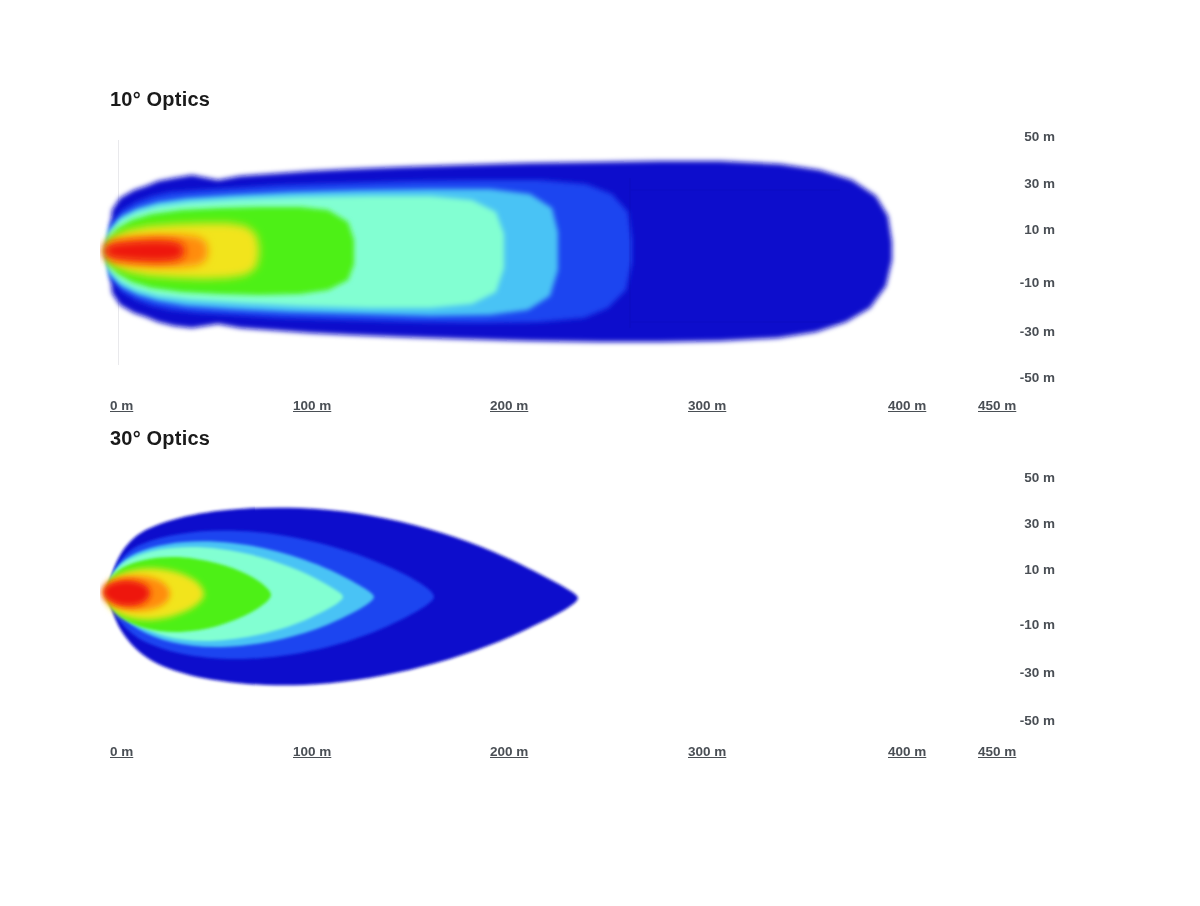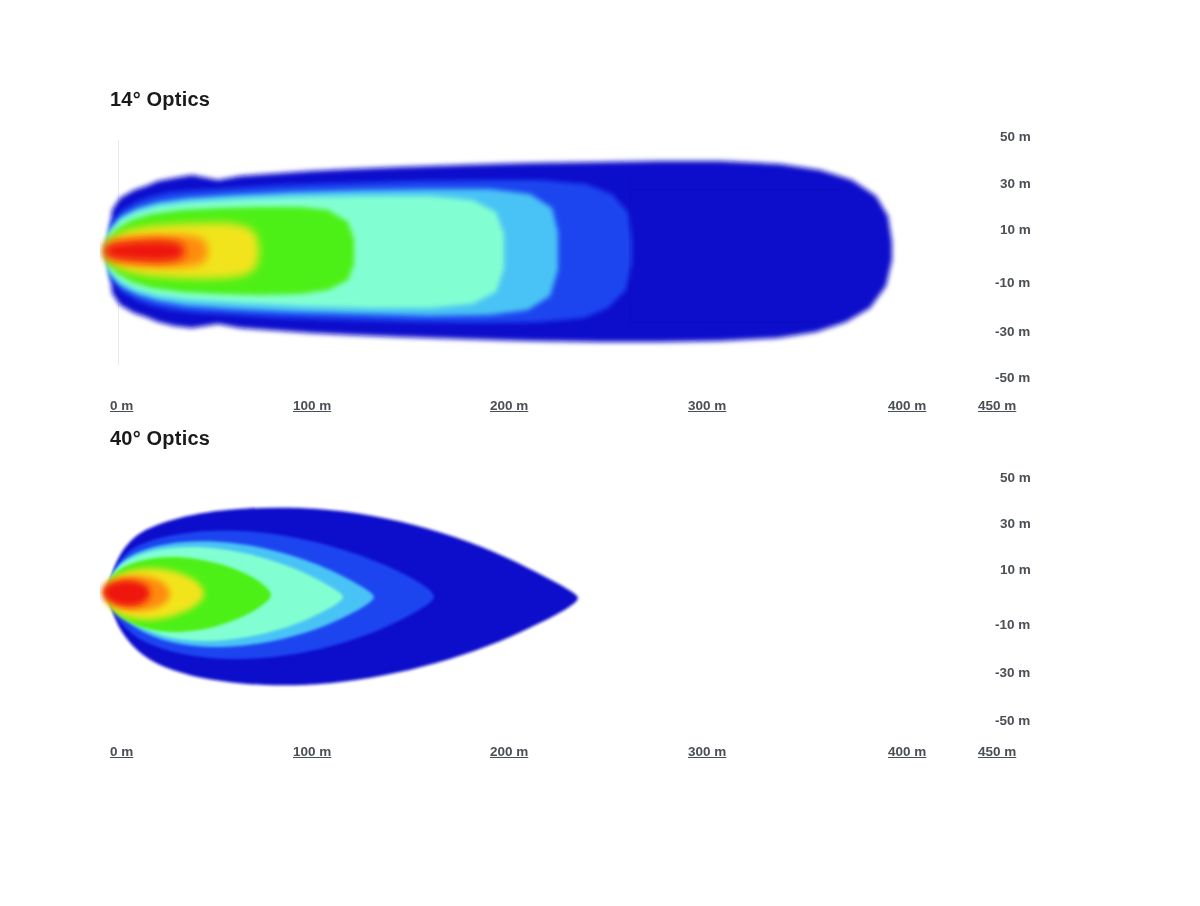--- a/index.html
+++ b/index.html
@@ -25,33 +25,33 @@
   .plot-area svg{display:block;}
 
   .tick-label{
     position:absolute;
     font-size:13.5px;
     color:#4a4f55;
     white-space:nowrap;
     font-weight:600;
   }
   .x-tick{transform:translateX(0);text-decoration:underline;}
-  .y-tick{}
+  .y-tick{text-align:right;}
 
   .axis-faint{
     position:absolute;
     background:#e9e9ec;
   }
 </style>
 </head>
 <body>
 
 <div class="chart-block">
 
-  <div class="chart-title" style="left:110px; top:88px;">14° Optics</div>
+  <div class="chart-title" style="left:110px; top:88px;">10° Optics</div>
 
   <div class="axis-faint" style="left:118px; top:140px; width:1px; height:225px;"></div>
 
   <div class="plot-area" style="left:100px; top:150px; width:820px; height:215px;">
     <svg width="820" height="215" viewBox="0 0 820 215" xmlns="http://www.w3.org/2000/svg">
       <defs>
         <filter id="sm10" x="-12%" y="-40%" width="130%" height="190%">
           <feGaussianBlur stdDeviation="2.6"></feGaussianBlur>
         </filter>
         <filter id="sm10b" x="-12%" y="-40%" width="130%" height="190%">
@@ -144,21 +144,21 @@
   <div class="tick-label x-tick" style="left:110px; top:398px;">0 m</div>
   <div class="tick-label x-tick" style="left:293px; top:398px;">100 m</div>
   <div class="tick-label x-tick" style="left:490px; top:398px;">200 m</div>
   <div class="tick-label x-tick" style="left:688px; top:398px;">300 m</div>
   <div class="tick-label x-tick" style="left:888px; top:398px;">400 m</div>
   <div class="tick-label x-tick" style="left:978px; top:398px;">450 m</div>
 </div>
 
 <div class="chart-block">
 
-  <div class="chart-title" style="left:110px; top:427px;">40° Optics</div>
+  <div class="chart-title" style="left:110px; top:427px;">30° Optics</div>
 
   <div class="plot-area" style="left:100px; top:490px; width:520px; height:215px;">
     <svg width="520" height="215" viewBox="0 0 520 215" xmlns="http://www.w3.org/2000/svg">
       <defs>
         <filter id="sm40" x="-15%" y="-40%" width="140%" height="190%">
           <feGaussianBlur stdDeviation="1.8"></feGaussianBlur>
         </filter>
         <filter id="sm40b" x="-15%" y="-50%" width="140%" height="210%">
           <feGaussianBlur stdDeviation="3.4"></feGaussianBlur>
         </filter>

